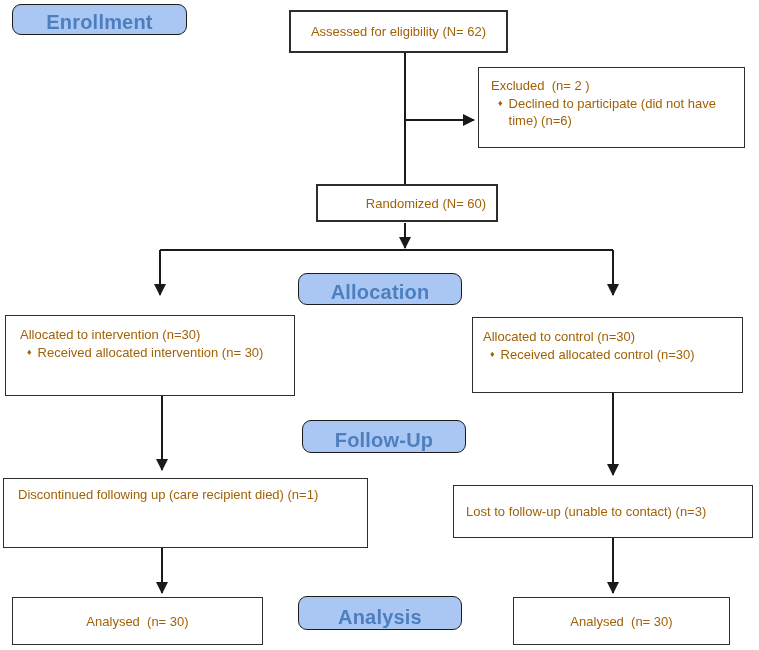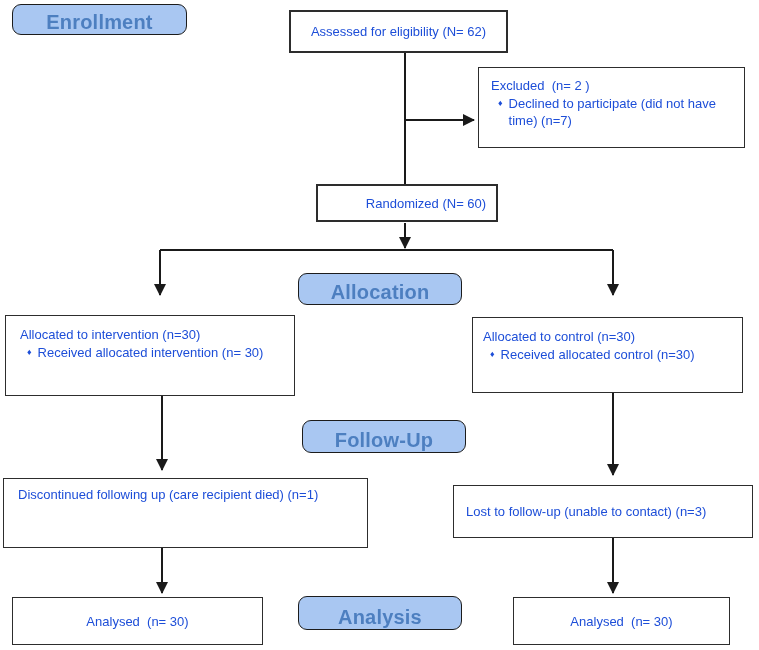--- a/index.html
+++ b/index.html
@@ -29,21 +29,21 @@
   }
   .ln { stroke: var(--arrow); stroke-width: 2; fill: none; }
   .arr { marker-end: url(#ah); }
 
   .box {
     position: absolute;
     background: #ffffff;
     border: 1.5px solid var(--box-border);
     font-size: 13px;
     line-height: 17px;
-    color: #1d4ed8;
+    color: #a16207;
   }
   .box .t { white-space: pre; }
   .center {
     display: flex;
     align-items: center;
     justify-content: center;
     text-align: center;
   }
   .brow {
     display: flex;
@@ -124,21 +124,21 @@
   </div>
 
   <div class="box center" id="box-assessed">
     <span class="t">Assessed for eligibility (N= 62)</span>
   </div>
 
   <div class="box" id="box-excluded">
     <div class="t">Excluded  (n= 2 )</div>
     <div class="brow">
       <span class="bullet">♦</span>
-      <span class="btext">Declined to participate (did not have time) (n=7)</span>
+      <span class="btext">Declined to participate (did not have time) (n=6)</span>
     </div>
   </div>
 
   <div class="box center" id="box-randomized">
     <span class="t">Randomized (N= 60)</span>
   </div>
 
   <div class="box" id="box-alloc-int">
     <div class="t">Allocated to intervention (n=30)</div>
     <div class="brow">

